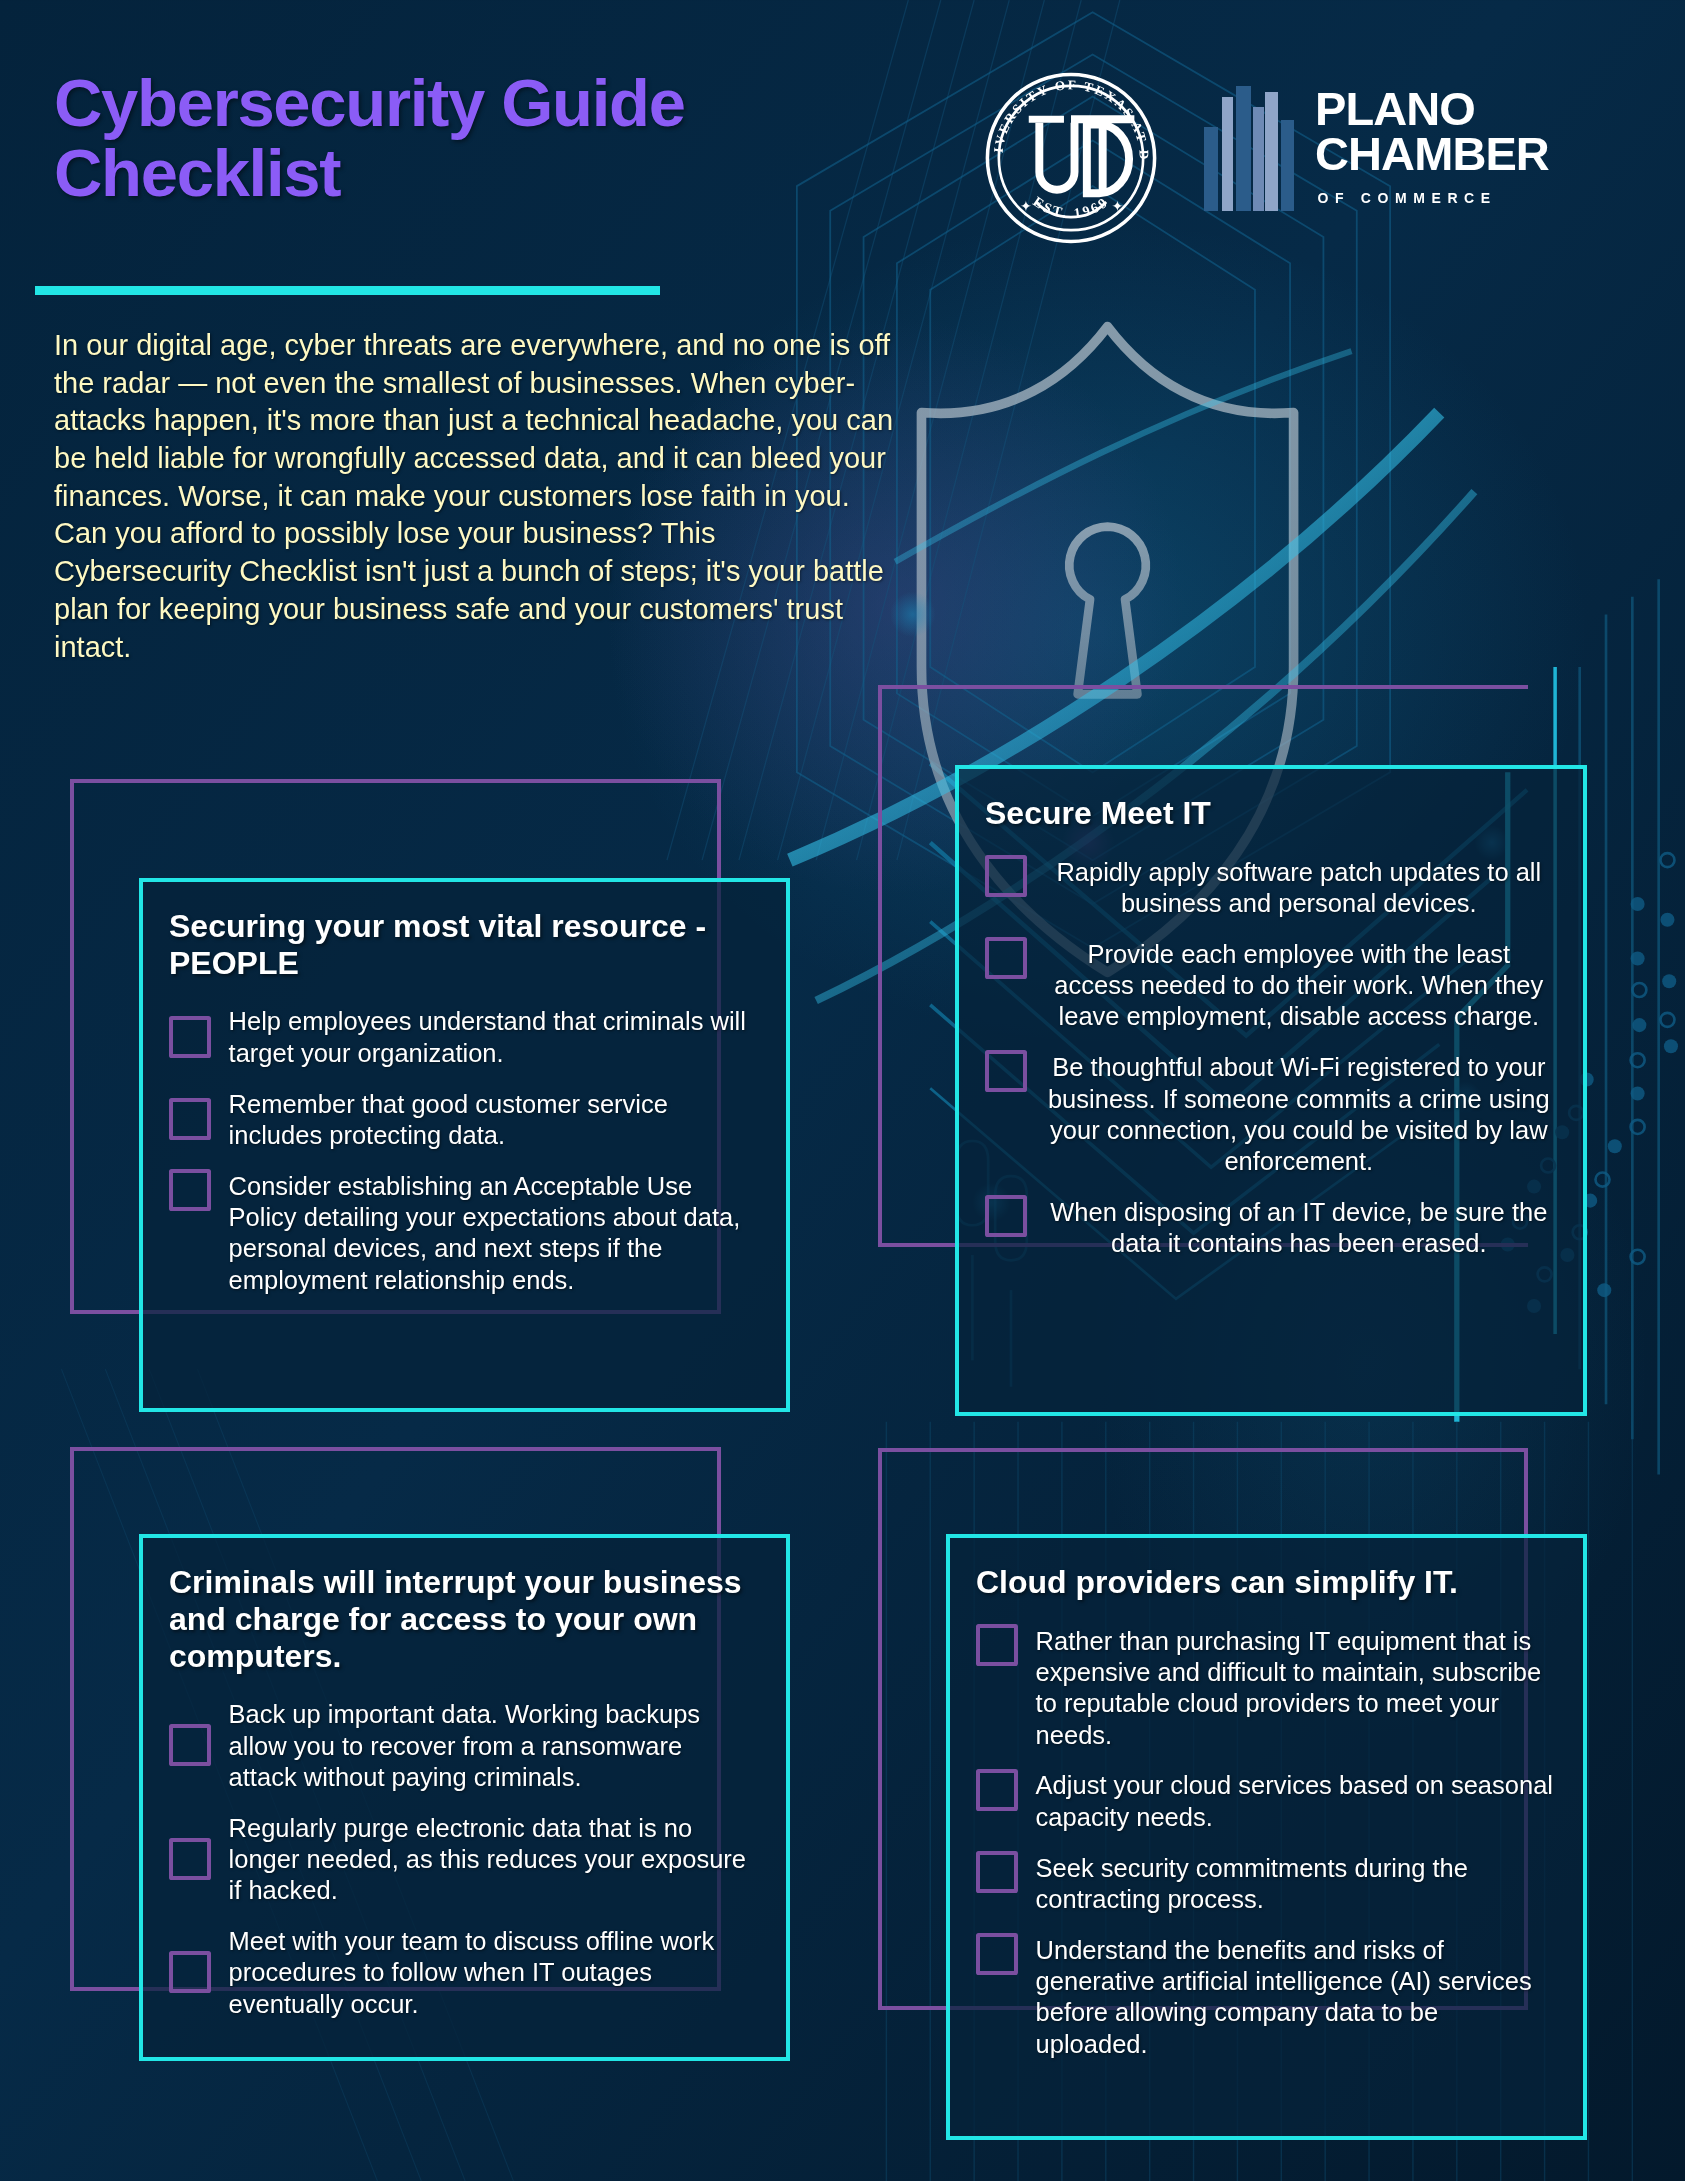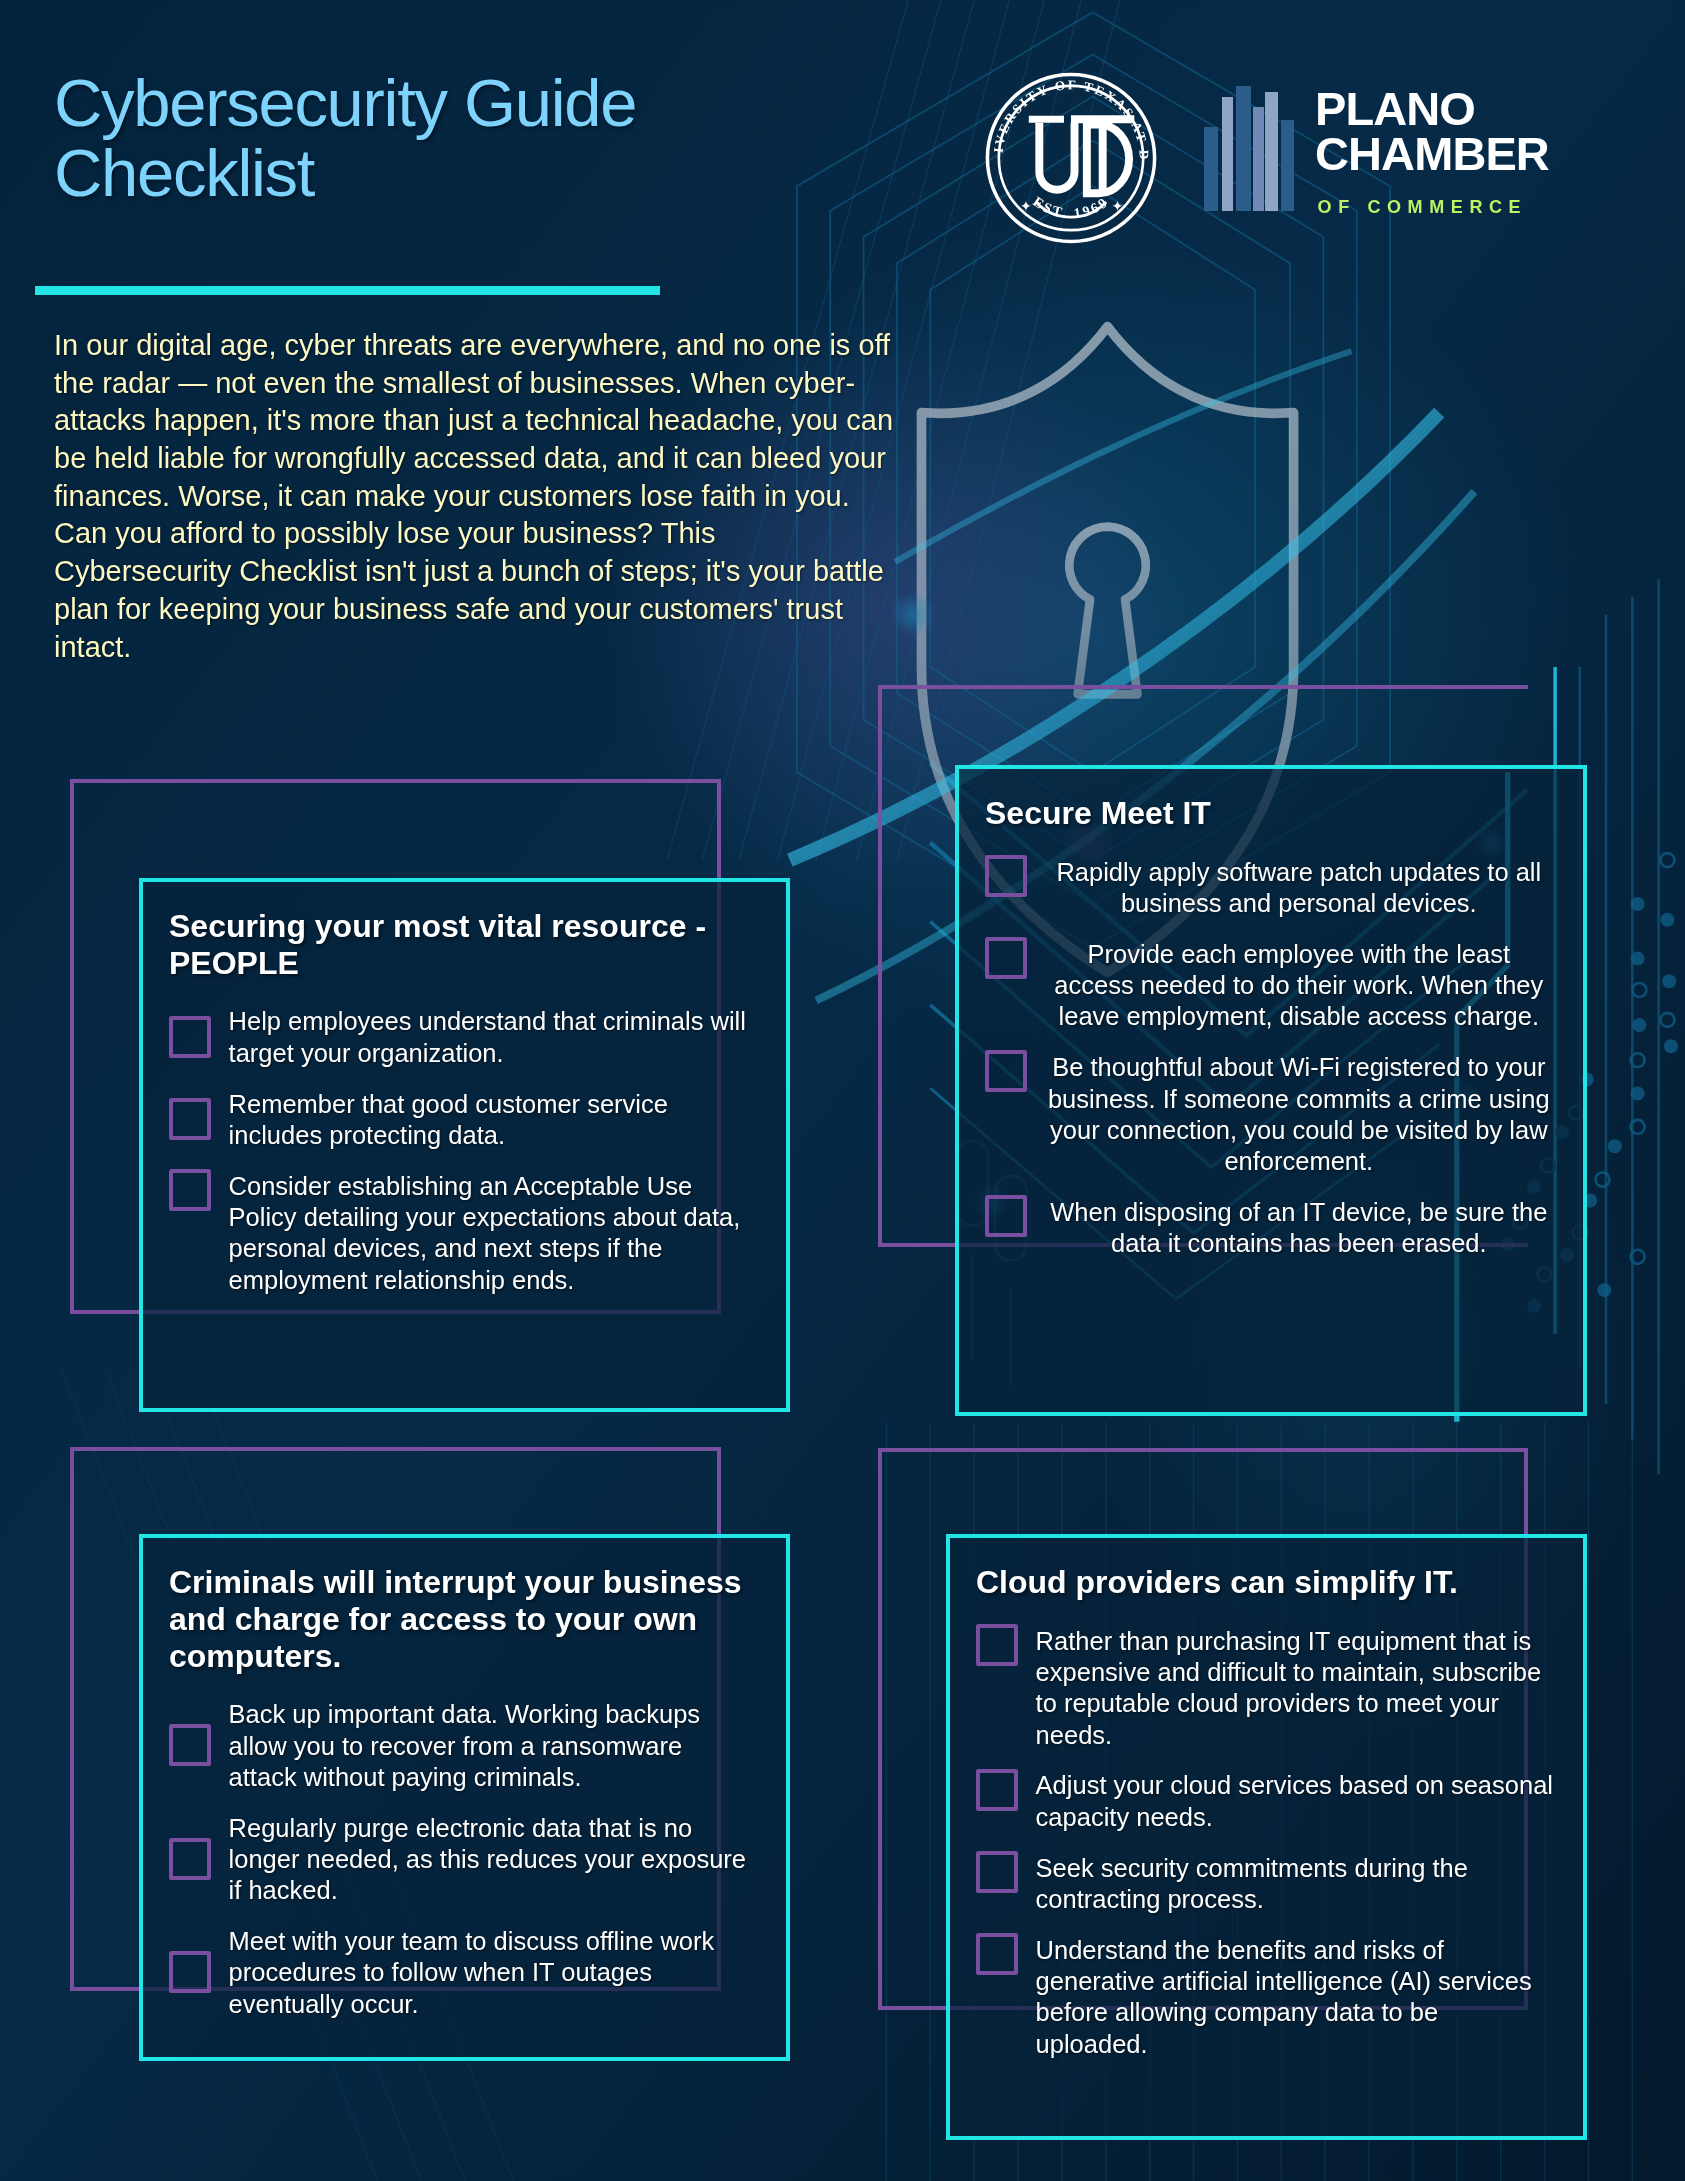--- a/index.html
+++ b/index.html
@@ -12,22 +12,22 @@
   }
 
   
   #bg-layer { position:absolute; inset:0; z-index:0; }
   #bg-layer svg { display:block; width:1685px; height:2181px; }
 
   
   #header { position:absolute; left:0; top:0; width:1685px; height:298px; z-index:5; }
   #page-title {
     position:absolute; left:54px; top:68px;
-    font-size:67px; font-weight:normal; line-height:1.05;
-    letter-spacing:-1.3px; color:#7dd3fc;
+    font-size:67px; font-weight:bold; line-height:1.05;
+    letter-spacing:-1.3px; color:#8b5cf6;
     text-shadow:1.8px 1.8px 4.4px rgba(0,0,0,.45);
     white-space:pre-line;
   }
   #title-rule {
     position:absolute; left:35px; top:286px;
     width:625px; height:8.8px; background:#22e6e6;
   }
 
   
   #utd-seal { position:absolute; left:983px; top:70px; width:176px; height:176px; }
@@ -36,22 +36,22 @@
   
   #plano-logo { position:absolute; left:1204px; top:81px; width:351px; height:140px; }
   #plano-bars { position:absolute; left:0; top:7px; width:97px; height:123px; }
   #plano-bars i { position:absolute; bottom:0; display:block; }
   #plano-words { position:absolute; left:111px; top:5.3px; }
   .plano-word {
     font-size:47px; font-weight:bold; letter-spacing:-0.9px;
     line-height:.96; color:#ffffff;
   }
   #plano-sub {
-    font-size:18px; font-weight:bold; letter-spacing:6.6px;
-    color:#bef264; margin-top:20px; margin-left:2.6px;
+    font-size:14px; font-weight:bold; letter-spacing:6.6px;
+    color:#ffffff; margin-top:13px; margin-left:2.6px;
   }
 
   
   #intro {
     position:absolute; left:54px; top:327px; width:843px; z-index:5;
     font-size:29px; line-height:1.30; color:#fef9c3;
     text-shadow:0.9px 0.9px 2.6px rgba(0,0,0,.5);
   }
 
   

